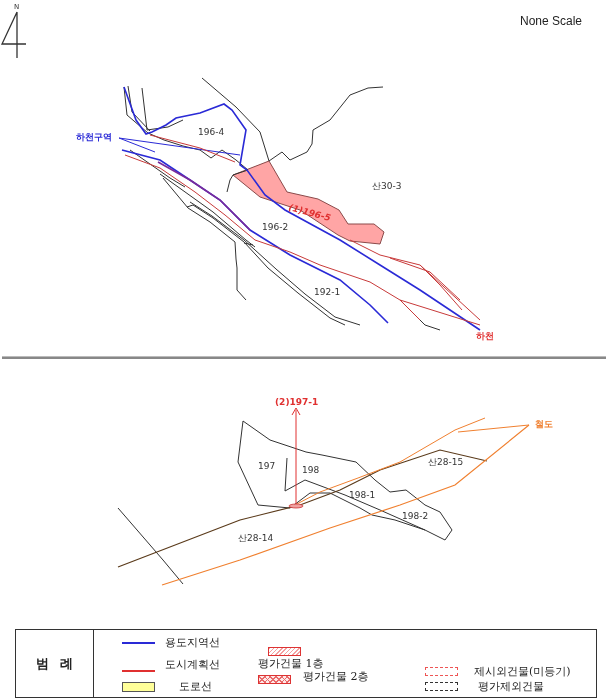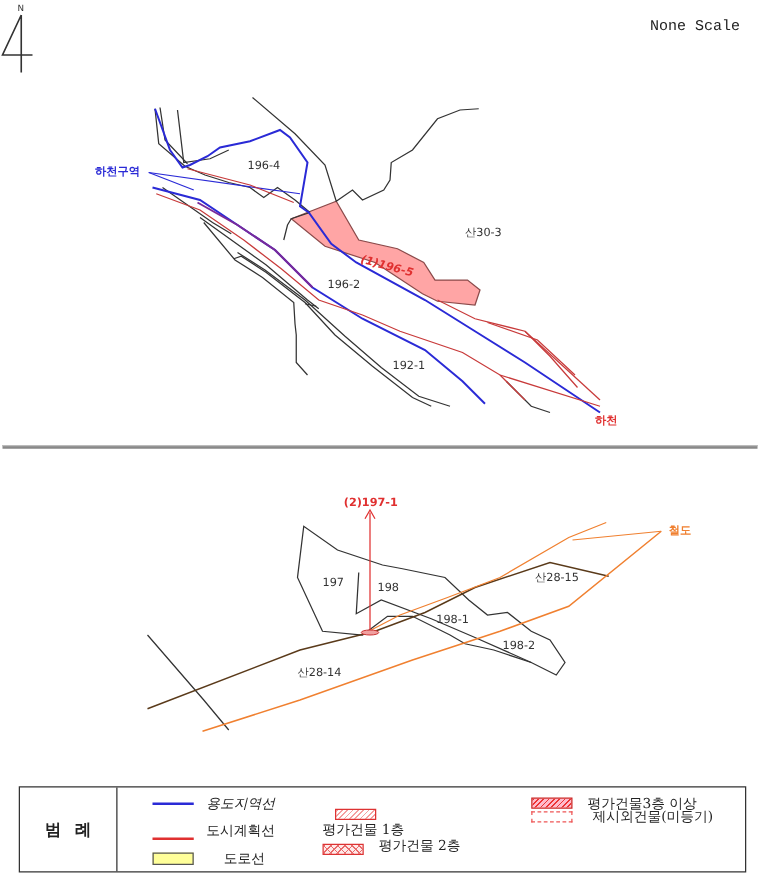--- a/index.html
+++ b/index.html
@@ -1,18 +1,18 @@
 <!DOCTYPE html>
 <html><head>
 <meta charset="utf-8">
 <style>
   html, body { margin: 0; padding: 0; background: #ffffff; }
   body { width: 608px; height: 700px; position: relative; overflow: hidden; font-family: "DejaVu Sans", sans-serif; }
   .north { position: absolute; left: 0; top: 0; }
-  .scale-label { position: absolute; left: 520px; top: 14px; font-family: Liberation Mono, monospace; font-size: 12px; color: #222; }
+  .scale-label { position: absolute; left: 520px; top: 14px; font-family: Liberation Sans, sans-serif; font-size: 12px; color: #222; }
   svg.map { position: absolute; left: 0; top: 0; }
   .separator { position: absolute; left: 2px; top: 356px; width: 604px; height: 2px; background: #888; border-top: 1px solid #bbb; }
   .legend { position: absolute; left: 15px; top: 629px; width: 582px; height: 69px; border: 1px solid #333; box-sizing: border-box; font-family: "DejaVu Serif", serif; font-size: 11px; color: #222; }
   .legend-title { position: absolute; left: 0; top: 0; width: 78px; height: 67px; border-right: 1px solid #333; display: flex; align-items: center; justify-content: space-between; padding: 0 20px; box-sizing: border-box; font-size: 13px; font-weight: bold; font-family: "DejaVu Sans", sans-serif; }
   .li { position: absolute; display: flex; align-items: center; white-space: nowrap; }
   .swatch-line { display: inline-block; width: 33px; height: 2px; margin-right: 10px; }
   .swatch-box { display: inline-block; width: 33px; height: 9px; box-sizing: border-box; margin-right: 12px; }
   .hatch1 { border: 1px solid #d33; background: repeating-linear-gradient(135deg, #f5a0a0 0 1px, #ffffff 1px 3px); }
   .hatch2 { border: 1px solid #d33; background:
       repeating-linear-gradient(45deg, #e86a6a 0 1px, transparent 1px 4px),
@@ -109,21 +109,21 @@
   <text x="428" y="465" font-size="9" fill="#333">산28-15</text>
   <text x="238" y="541" font-size="9" fill="#333">산28-14</text>
 </svg>
 
 <div class="legend">
   <div class="legend-title">
     <span>범</span>
     <span>례</span>
   </div>
 
-  <div class="li" style="left:106px; top:5px;font-style:italic;">
+  <div class="li" style="left:106px; top:5px;">
     <span class="swatch-line" style="background:#2a2ad6;"></span>
     <span>용도지역선</span>
   </div>
   <div class="li" style="left:106px; top:27px;align-items:flex-end;">
     <span class="swatch-line" style="background:#e03030;"></span>
     <span>도시계획선</span>
   </div>
   <div class="li" style="left:106px; top:49px;">
     <span class="swatch-box road" style="height:10px;"></span>
     <span style="margin-left:12px;text-align:right;">도로선</span>
@@ -131,21 +131,21 @@
 
   <div class="li" style="left:242px; top:17px;flex-direction:column;">
     <span class="swatch-box hatch1"></span>
     <span>평가건물 1층</span>
   </div>
   <div class="li" style="left:242px; top:39px;align-items:flex-end;">
     <span class="swatch-box hatch2"></span>
     <span>평가건물 2층</span>
   </div>
 
-  <div class="li" style="left:409px; top:5px;">
-    <span class="swatch-box hatch3"></span>
-    <span>평가건물3층 이상</span>
-  </div>
-  <div class="li" style="left:409px; top:16px;">
+  <div class="li" style="left:409px; top:34px;">
     <span class="swatch-box dash-red"></span>
     <span style="margin-left:4px;">제시외건물(미등기)</span>
+  </div>
+  <div class="li" style="left:409px; top:49px;">
+    <span class="swatch-box dash-black"></span>
+    <span style="margin-left:8px;">평가제외건물</span>
   </div>
 </div>
 
 </body></html>

